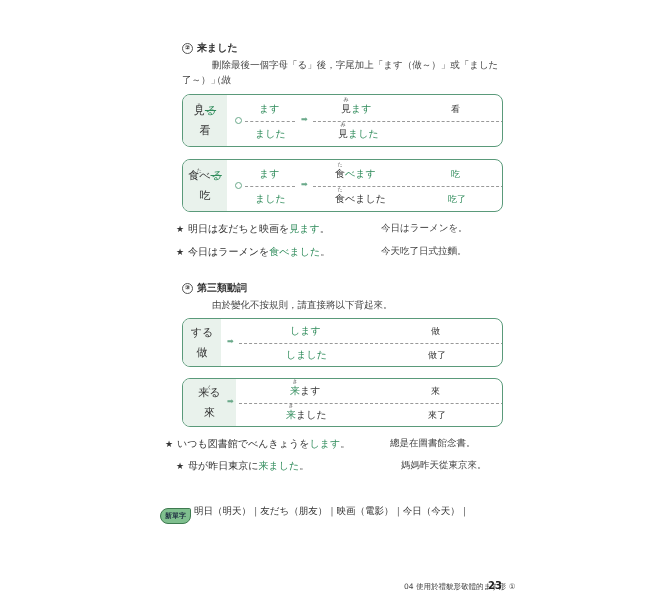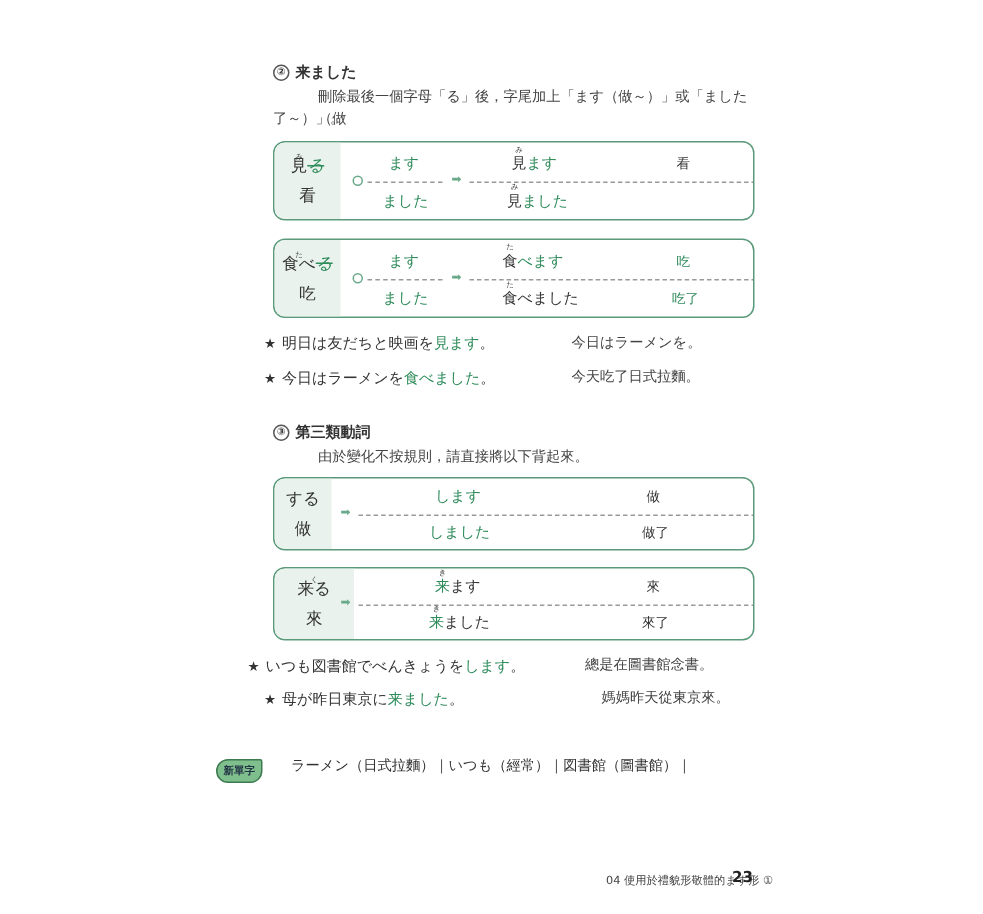--- a/index.html
+++ b/index.html
@@ -114,21 +114,21 @@
 
 <div class="abs ex" style="left:165px;top:437px;width:330px;">
   <span class="star">★</span><span>いつも図書館でべんきょうを</span><span class="green">します</span><span>。</span>
   <span class="tr" style="left:225px;">總是在圖書館念書。</span>
 </div>
 <div class="abs ex" style="left:176px;top:459px;width:330px;">
   <span class="star">★</span><span>母が昨日東京に</span><span class="green">来ました</span><span>。</span>
   <span class="tr" style="left:225px;">媽媽昨天從東京來。</span>
 </div>
 
-<div class="abs" style="left:144px;top:503px;font-family:Liberation Mono, monospace;">
+<div class="abs" style="left:160px;top:503px;">
   <span class="badge">新單字</span>
 </div>
 <div class="abs vocab" style="left:194px;top:500px;width:320px;">
-  <div>ラーメン（日式拉麵）｜いつも（經常）｜図書館（圖書館）｜</div>
+  <div>明日（明天）｜友だち（朋友）｜映画（電影）｜今日（今天）｜</div>
 </div>
 
 <div class="abs footer" style="left:404px;top:582px;">04 使用於禮貌形敬體的ます形 ①</div>
 <div class="abs pgnum" style="left:488px;top:580px;">23</div>
 
 </body></html>

